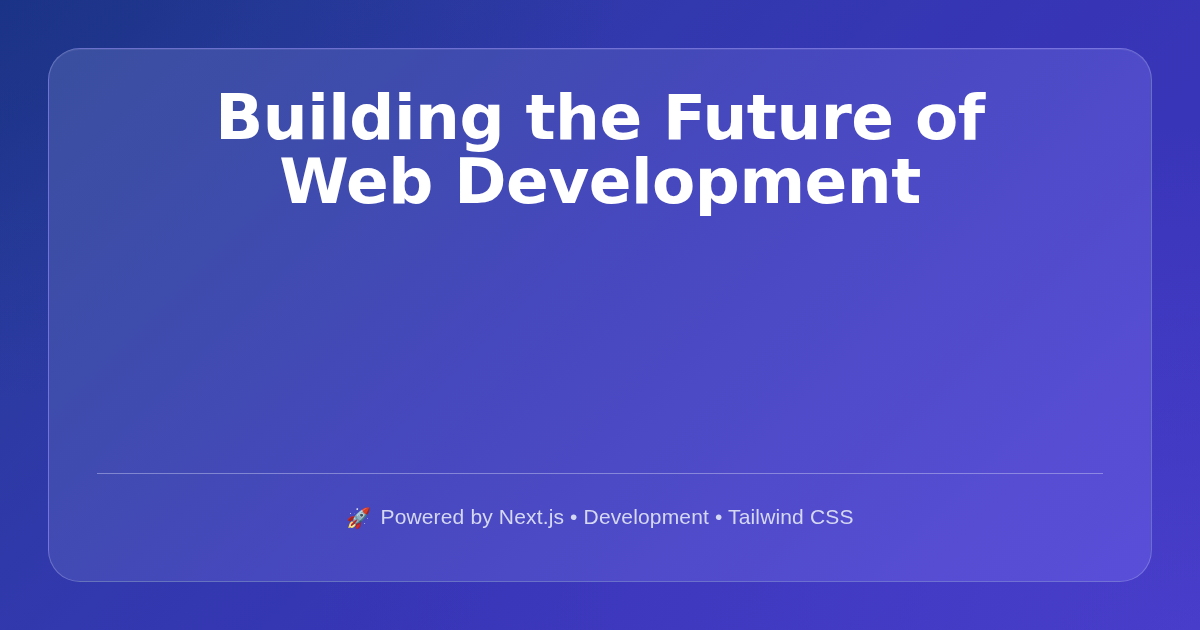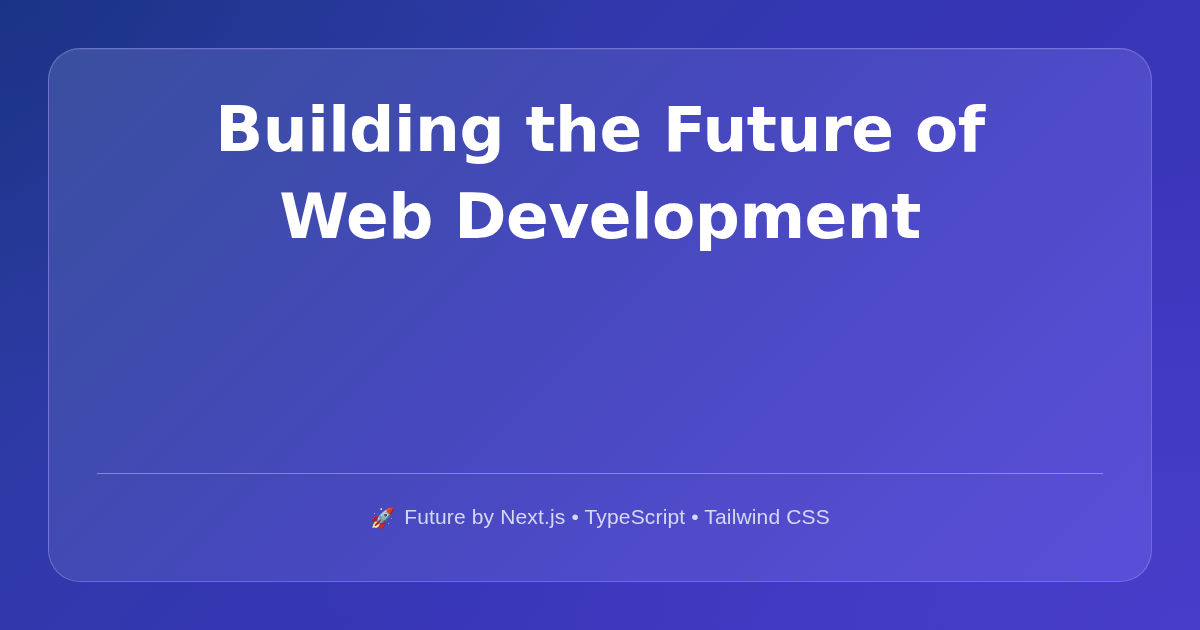--- a/index.html
+++ b/index.html
@@ -68,21 +68,21 @@
     z-index: 2;
   }
 
   
   #title {
     width: 900px;
     margin-top: 37px;
     text-align: center;
     color: #ffffff;
     font-size: 63px;
-    line-height: 87px;
+    line-height: 64px;
     font-weight: 800;
     letter-spacing: -0.5px;
     font-family: "DejaVu Sans", "Liberation Sans", sans-serif;
     font-stretch: normal;
     text-rendering: optimizeLegibility;
   }
 
   
   #subtitle {
     width: 880px;
@@ -142,18 +142,18 @@
 
     <h1 id="title">Building the Future of Web Development</h1>
 
 
     <div id="spacer"></div>
 
     <hr id="divider">
 
     <div id="footer">
       <span id="footer-icon">🚀</span>
-      <span id="footer-text">Future by Next.js • TypeScript • Tailwind CSS</span>
+      <span id="footer-text">Powered by Next.js • Development • Tailwind CSS</span>
     </div>
 
   </div>
 
 </div>
 
 </body></html>

